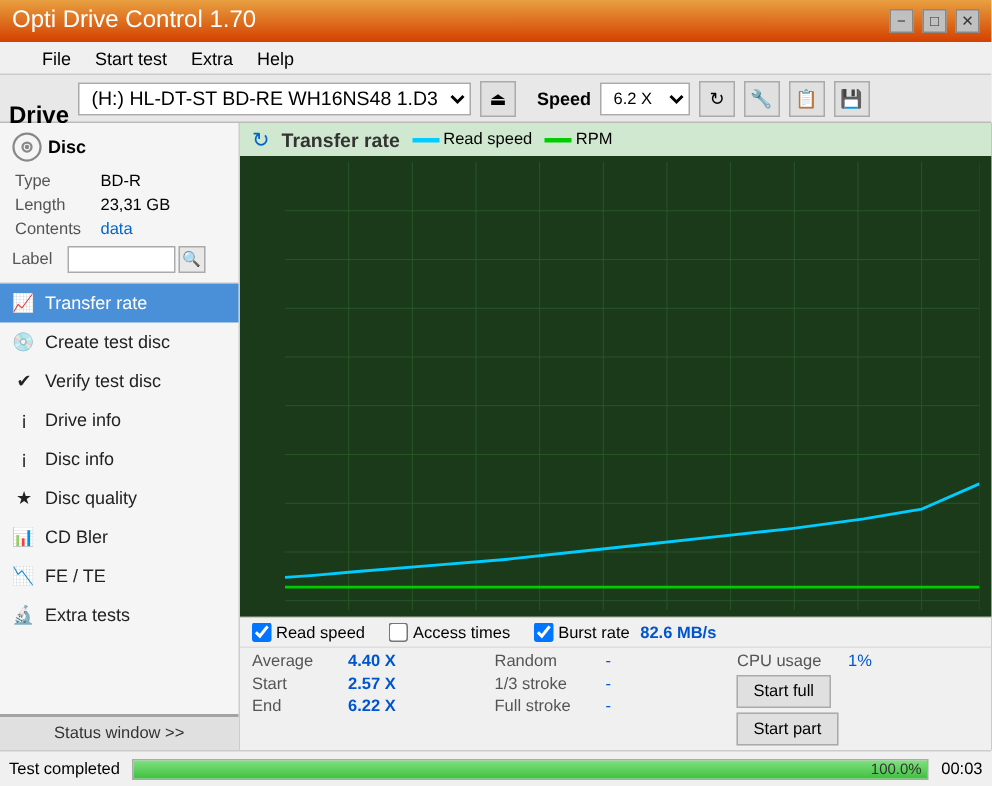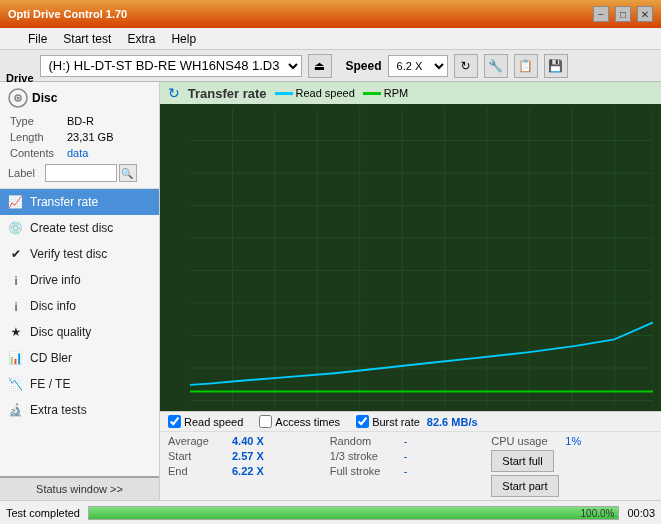--- a/index.html
+++ b/index.html
@@ -16,22 +16,22 @@
     .titlebar {
       background: linear-gradient(to bottom, #e8a040, #d44000);
       height: 28px;
       display: flex;
       align-items: center;
       justify-content: space-between;
       padding: 0 8px;
       color: white;
     }
     .titlebar-title {
-      font-size: 11px;
-      font-weight: bold;
+      font-size: 16px;
+      font-weight: normal;
     }
     .titlebar-controls {
       display: flex;
       gap: 6px;
     }
     .titlebar-btn {
       width: 16px;
       height: 16px;
       background: #c0c0c0;
       border: 1px solid #888;
@@ -62,21 +62,21 @@
     .drivebar {
       background: #e8e8e8;
       height: 32px;
       display: flex;
       align-items: center;
       padding: 0 6px;
       gap: 6px;
       border-bottom: 1px solid #bbb;
     }
     .drive-label {
-      font-size: 11px;
+      font-size: 16px;
       font-weight: bold;
       margin-top: 24px;
     }
     .drive-select {
       height: 22px;
       font-size: 13px;
       padding: 0 4px;
       border: 1px solid #aaa;
       background: white;
       min-width: 210px;

